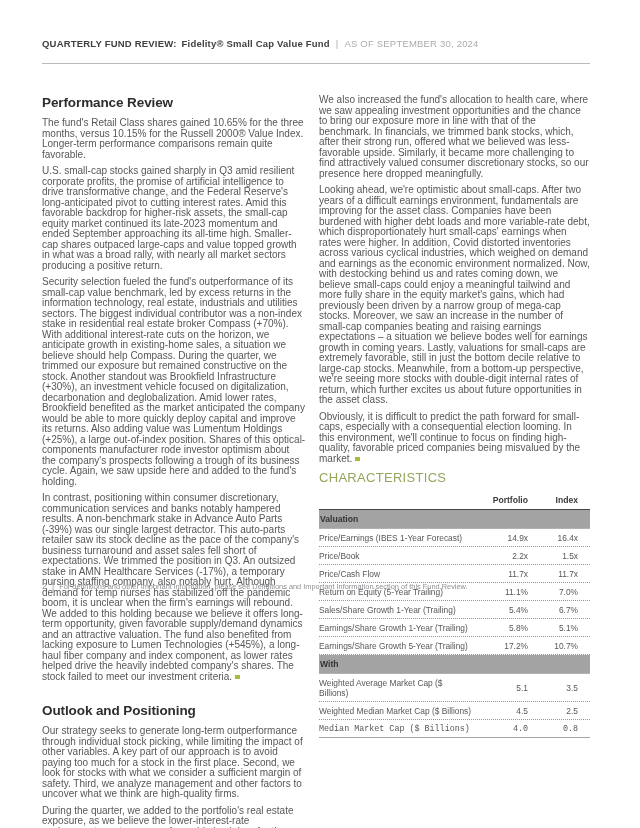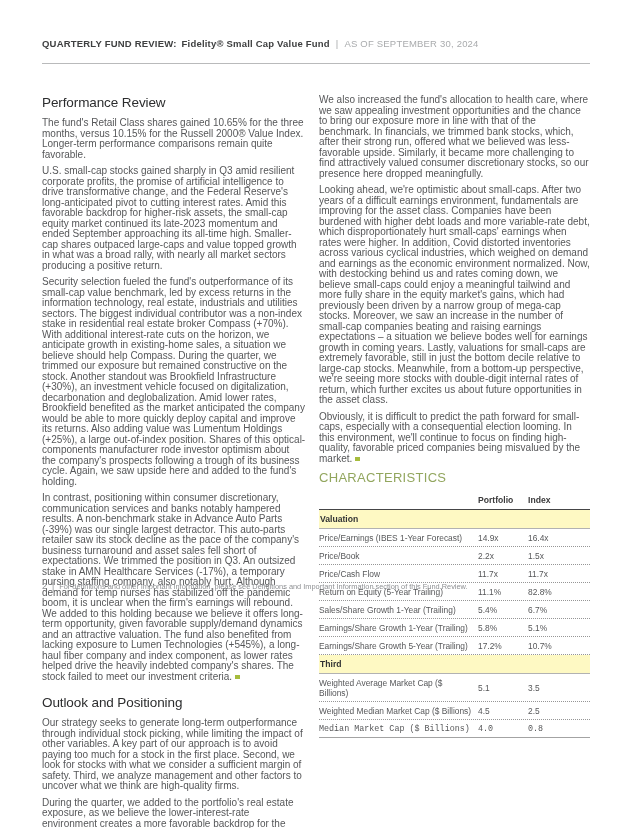--- a/index.html
+++ b/index.html
@@ -32,23 +32,23 @@
   .header-rule{
     border:none;border-top:1px solid #b9babb;
     margin-top:14px;
   }
   
   .columns{display:flex;gap:13px;margin-top:31px;}
   .col-left{width:264px;flex:0 0 264px;}
   .col-right{flex:1;min-width:0;}
   h2.sec-title{
     font-size:13.5px;color:#2c2d2e;letter-spacing:-0.1px;
-    margin:0 0 8px 0;font-weight:normal;
-  }
-  h2.sec-title.spaced{margin-top:13px;}
+    margin:0 0 8px 0;font-weight:bold;
+  }
+  h2.sec-title.spaced{margin-top:21px;}
   p.para{
     font-size:10px;line-height:10.5px;
     margin:0 0 6px 0;color:#565759;
   }
   .endsq{
     display:inline-block;width:4.5px;height:4.5px;
     background:var(--marker-green);
     margin-left:3px;position:relative;top:-0.5px;
   }
   
@@ -59,24 +59,24 @@
     letter-spacing:0.3px;
     margin:0 0 7px 0;
   }
   .t-head{
     display:flex;align-items:flex-end;
     font-size:8.6px;font-weight:bold;color:#3a3a3b;
     padding:3px 12px 4px 0;
     border-bottom:1.5px solid #454546;
   }
   .t-label{flex:1;padding-right:4px;}
-  .t-val{width:50px;text-align:left;flex:0 0 50px;}
+  .t-val{width:50px;text-align:right;flex:0 0 50px;}
   .t-section{
     font-size:8.6px;font-weight:bold;color:#323334;
-    background:#fef9c3;
+    background:#a3a3a3;
     padding:4px 0 4px 1px;
     border-bottom:1px solid #b2b2b2;
   }
   .t-row{
     display:flex;align-items:center;
     font-size:8.4px;color:#565759;
     padding:3.5px 12px 3.5px 0;
     border-bottom:1px dotted #969696;
     line-height:10px;
   }
@@ -144,40 +144,40 @@
           <span class="t-val">1.5x</span>
         </div>
         <div class="t-row">
           <span class="t-label">Price/Cash Flow</span>
           <span class="t-val">11.7x</span>
           <span class="t-val">11.7x</span>
         </div>
         <div class="t-row">
           <span class="t-label">Return on Equity (5-Year Trailing)</span>
           <span class="t-val">11.1%</span>
-          <span class="t-val">82.8%</span>
+          <span class="t-val">7.0%</span>
         </div>
 
         <div class="t-row">
           <span class="t-label">Sales/Share Growth 1-Year (Trailing)</span>
           <span class="t-val">5.4%</span>
           <span class="t-val">6.7%</span>
         </div>
         <div class="t-row">
           <span class="t-label">Earnings/Share Growth 1-Year (Trailing)</span>
           <span class="t-val">5.8%</span>
           <span class="t-val">5.1%</span>
         </div>
         <div class="t-row">
           <span class="t-label">Earnings/Share Growth 5-Year (Trailing)</span>
           <span class="t-val">17.2%</span>
           <span class="t-val">10.7%</span>
         </div>
 
-        <div class="t-section">Third</div>
+        <div class="t-section">With</div>
         <div class="t-row">
           <span class="t-label">Weighted Average Market Cap ($ Billions)</span>
           <span class="t-val">5.1</span>
           <span class="t-val">3.5</span>
         </div>
         <div class="t-row">
           <span class="t-label">Weighted Median Market Cap ($ Billions)</span>
           <span class="t-val">4.5</span>
           <span class="t-val">2.5</span>
         </div>

